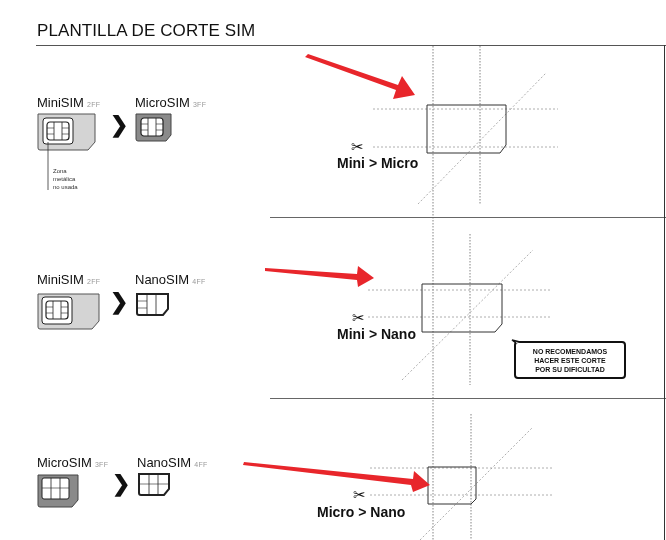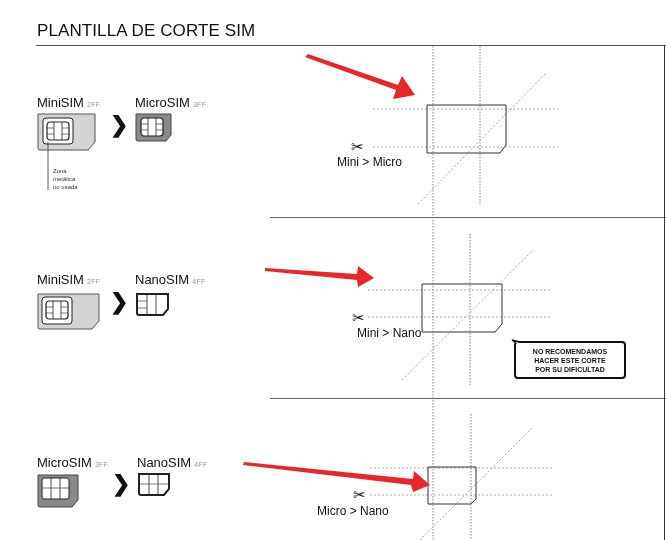--- a/index.html
+++ b/index.html
@@ -5,21 +5,21 @@
   html, body { margin: 0; padding: 0; background: #ffffff; }
   body { width: 666px; height: 540px; position: relative; overflow: hidden; font-family: "Liberation Sans", sans-serif; color: #111; }
   .title { position: absolute; left: 37px; top: 21px; font-size: 17px; font-weight: normal; letter-spacing: 0.1px; color: #111; text-align: right; }
   .title-rule { position: absolute; left: 36px; top: 45px; width: 630px; height: 1px; background: #555; }
   .divider { position: absolute; left: 270px; width: 396px; height: 1px; background: #666; }
   .right-edge { position: absolute; left: 664px; top: 45px; width: 1px; height: 495px; background: #333; }
   .label { position: absolute; font-size: 13px; color: #111; white-space: nowrap; }
   .label small { font-size: 7px; color: #999; margin-left: 3px; letter-spacing: 0.3px; }
   .chev { position: absolute; font-size: 22px; font-weight: bold; color: #111; line-height: 1; }
   .note { position: absolute; font-size: 6px; line-height: 8px; color: #333; }
-  .cutlabel { position: absolute; font-size: 12px; font-weight: normal; color: #111; white-space: nowrap; text-align: right; }
+  .cutlabel { position: absolute; font-size: 14px; font-weight: bold; color: #111; white-space: nowrap; text-align: right; }
   .scissors { position: absolute; font-size: 15px; color: #111; line-height: 1; }
   .bubble { position: absolute; left: 514px; top: 341px; width: 112px; height: 38px; border: 2px solid #111; border-radius: 4px; box-sizing: border-box; display: flex; flex-direction: column; align-items: center; justify-content: center; background: #fff; }
   .bubble span { font-size: 7px; font-weight: bold; line-height: 9px; color: #111; }
   svg.overlay { position: absolute; left: 0; top: 0; }
 </style>
 </head>
 <body>
 
 <div class="title">PLANTILLA DE CORTE SIM</div>
 <div class="title-rule"></div>
@@ -35,21 +35,21 @@
     <div>metálica</div>
     <div>no usada</div>
   </div>
 <div class="scissors" style="left:351px;top:139px">✂</div>
 <div class="cutlabel" style="left:337px;top:155px">Mini &gt; Micro</div>
 
 <div class="label" style="left:37px;top:272px"><span>MiniSIM</span><small>2FF</small></div>
 <div class="label" style="left:135px;top:272px"><span>NanoSIM</span><small>4FF</small></div>
 <div class="chev" style="left:110px;top:291px">❯</div>
 <div class="scissors" style="left:352px;top:310px">✂</div>
-<div class="cutlabel" style="left:357px;top:326px">Mini &gt; Nano</div>
+<div class="cutlabel" style="left:337px;top:326px">Mini &gt; Nano</div>
 <div class="bubble">
   <span>NO RECOMENDAMOS</span>
   <span>HACER ESTE CORTE</span>
   <span>POR SU DIFICULTAD</span>
 </div>
 
 <div class="label" style="left:37px;top:455px"><span>MicroSIM</span><small>3FF</small></div>
 <div class="label" style="left:137px;top:455px"><span>NanoSIM</span><small>4FF</small></div>
 <div class="chev" style="left:112px;top:473px">❯</div>
 <div class="scissors" style="left:353px;top:487px">✂</div>

